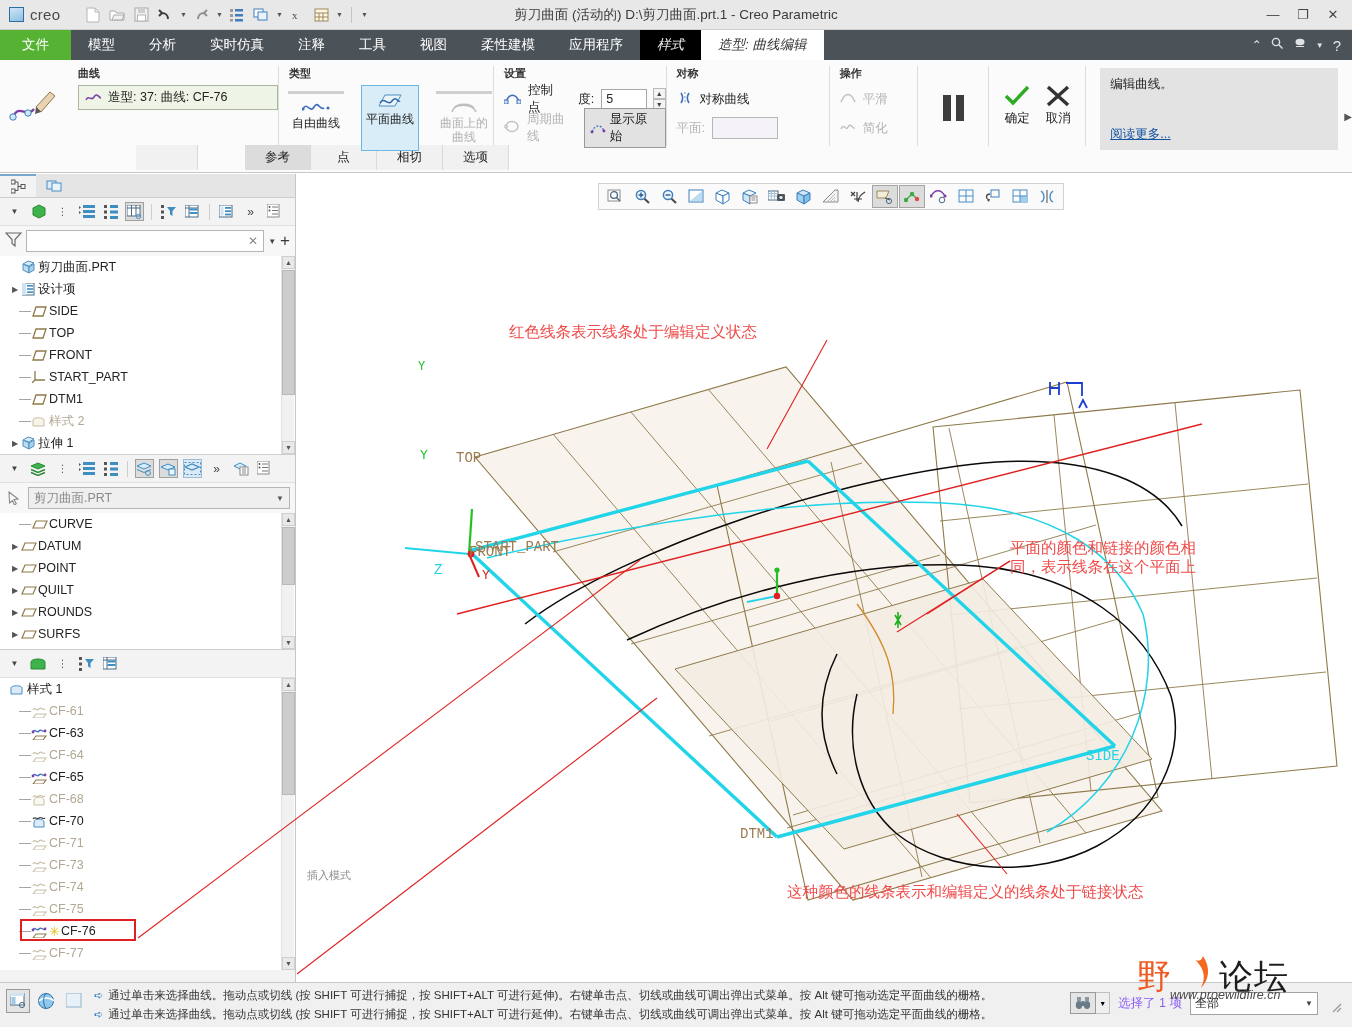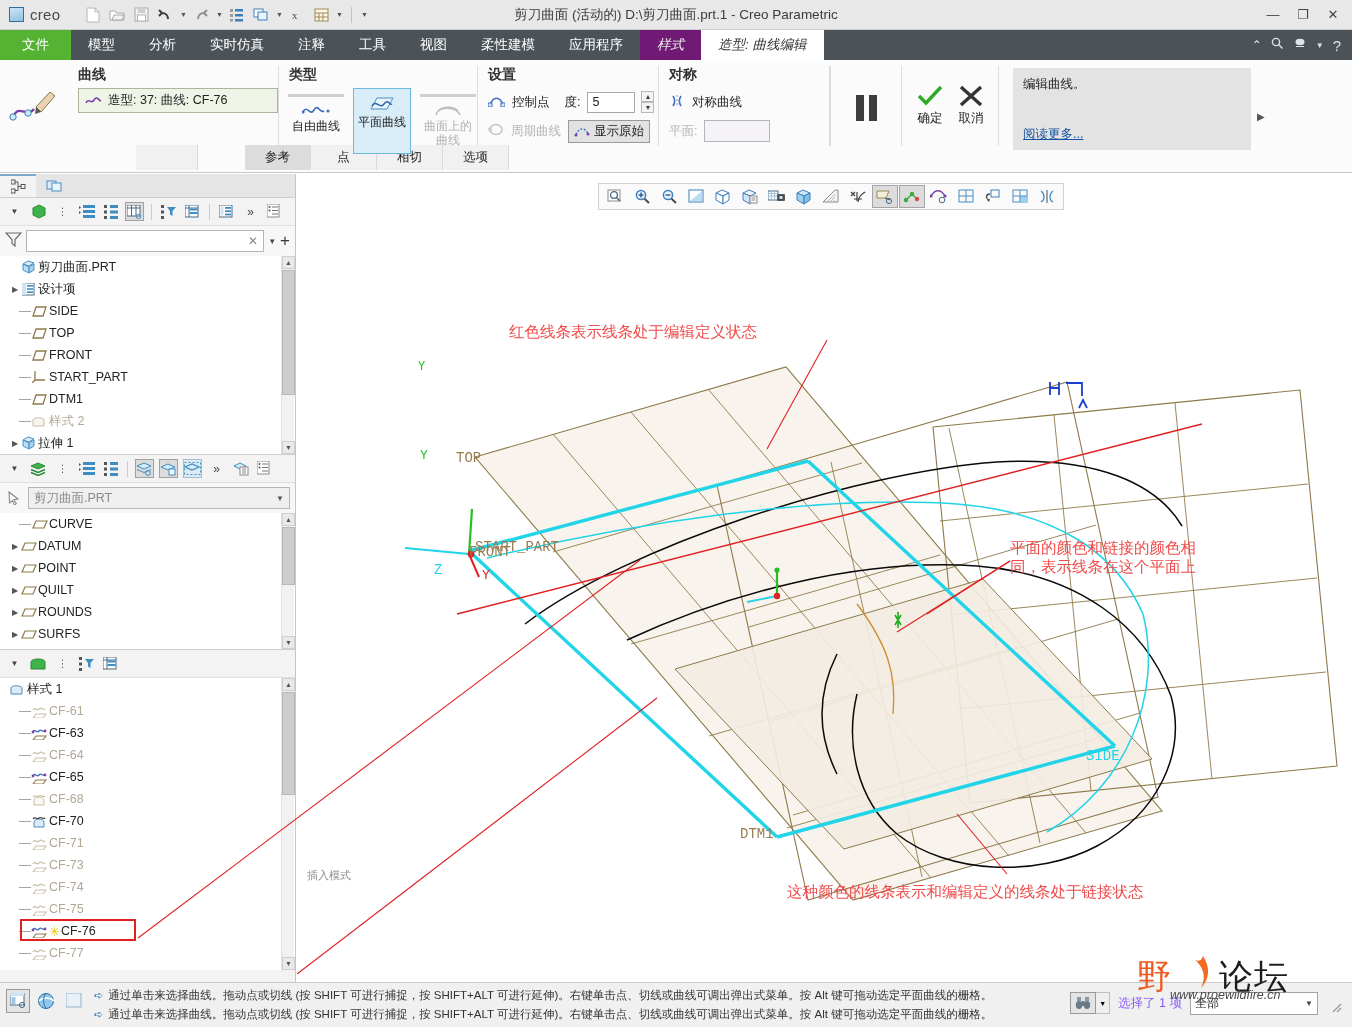--- a/index.html
+++ b/index.html
@@ -42,55 +42,55 @@
   
   .tabbar {
     position: absolute; top: 30px; left: 0; width: 1352px; height: 30px;
     background: #4b5358; display: flex; align-items: stretch;
   }
   .tab {
     padding: 0 17px; display: flex; align-items: center;
     font-size: 13.5px; color: #ffffff; white-space: nowrap;
   }
   .tab.file { background: #55b232; color: #fff; padding: 6px 22px; }
-  .tab.active { background: #701a75; font-style: italic; color: #e9e9e9; }
+  .tab.active { background: #000000; font-style: italic; color: #e9e9e9; }
   .tab.ctx-active {
     background: #ffffff; color: #333; font-style: italic;
   }
   .tabbar-right {
     margin-left: auto; display: flex; align-items: center; gap: 9px;
     padding-right: 11px; color: #dfe3e5; font-size: 12px;
   }
 
   
   .ribbon {
     position: absolute; top: 60px; left: 0; width: 1352px; height: 113px;
     background: #fbfbfb; border-bottom: 1px solid #c8c8c8;
     display: flex;
   }
   .rgrp { position: relative; height: 113px; display: flex; flex-direction: column; }
   .rgrp-sep { width: 1px; background: #dcdcdc; margin: 6px 0 26px 0; }
   .rgrp-title {
-    font-size: 14px; color: #333; padding: 6px 0 2px 10px; font-weight: bold;
+    font-size: 11px; color: #333; padding: 6px 0 2px 10px; font-weight: bold;
   }
   .big-icon {
     width: 68px; display: flex; align-items: center; justify-content: center;
     height: 90px;
   }
 
   
   .collector {
     margin: 2px 0 0 10px; width: 200px; height: 25px;
     background: #eef5e6; border: 1px solid #aab79c;
     display: flex; align-items: center; gap: 6px; padding: 0 6px;
     font-size: 12.5px; color: #222;
   }
 
   
-  .typerow { display: flex; gap: 8px; padding-left: 8px; margin-top: 2px; }
+  .typerow { display: flex; gap: 16px; padding-left: 8px; margin-top: 2px; }
   .typebtn {
     width: 58px; height: 66px; display: flex; flex-direction: column;
     align-items: center; justify-content: flex-start; gap: 3px;
     font-size: 12px; color: #222; padding-top: 6px; text-align: center;
     line-height: 1.15;
   }
   .typebtn.sel { background: #d9edf9; border: 1px solid #6db8e0; }
   .typebtn.dis { color: #b0b0b0; }
   .typebar { width: 56px; height: 3px; background: #cfcfcf; margin-bottom: 3px; }
 
@@ -480,20 +480,39 @@
         <span>对称曲线</span>
       </div>
       <div class="setrow dis">
         <span>平面:</span>
         <span class="plane-field"></span>
       </div>
     </div>
 
     <div class="rgrp-sep"></div>
 
+    <div class="rgrp" style="width:92px">
+      <div class="rgrp-title">操作</div>
+      <div class="setrow dis">
+        <span>
+          <svg width="16" height="11" viewBox="0 0 16 11">
+              <path d="M1 10c4-10 10-10 14 0" fill="none" stroke="#c2c2c2" stroke-width="1.5"></path>
+            </svg>
+        </span>
+        <span>平滑</span>
+      </div>
+      <div class="setrow dis">
+        <span>
+          <svg width="16" height="11" viewBox="0 0 16 11">
+              <path d="M1 8c3-7 5 3 7-2s5 2 7 1" fill="none" stroke="#c2c2c2" stroke-width="1.5"></path>
+            </svg>
+        </span>
+        <span>简化</span>
+      </div>
+    </div>
 
     <div class="rgrp-sep"></div>
 
     <div class="rgrp">
       <div class="pause-wrap">
         <div style="display:flex;gap:5px">
           <div class="pause-bar"></div>
             <div class="pause-bar"></div>
         </div>
       </div>

